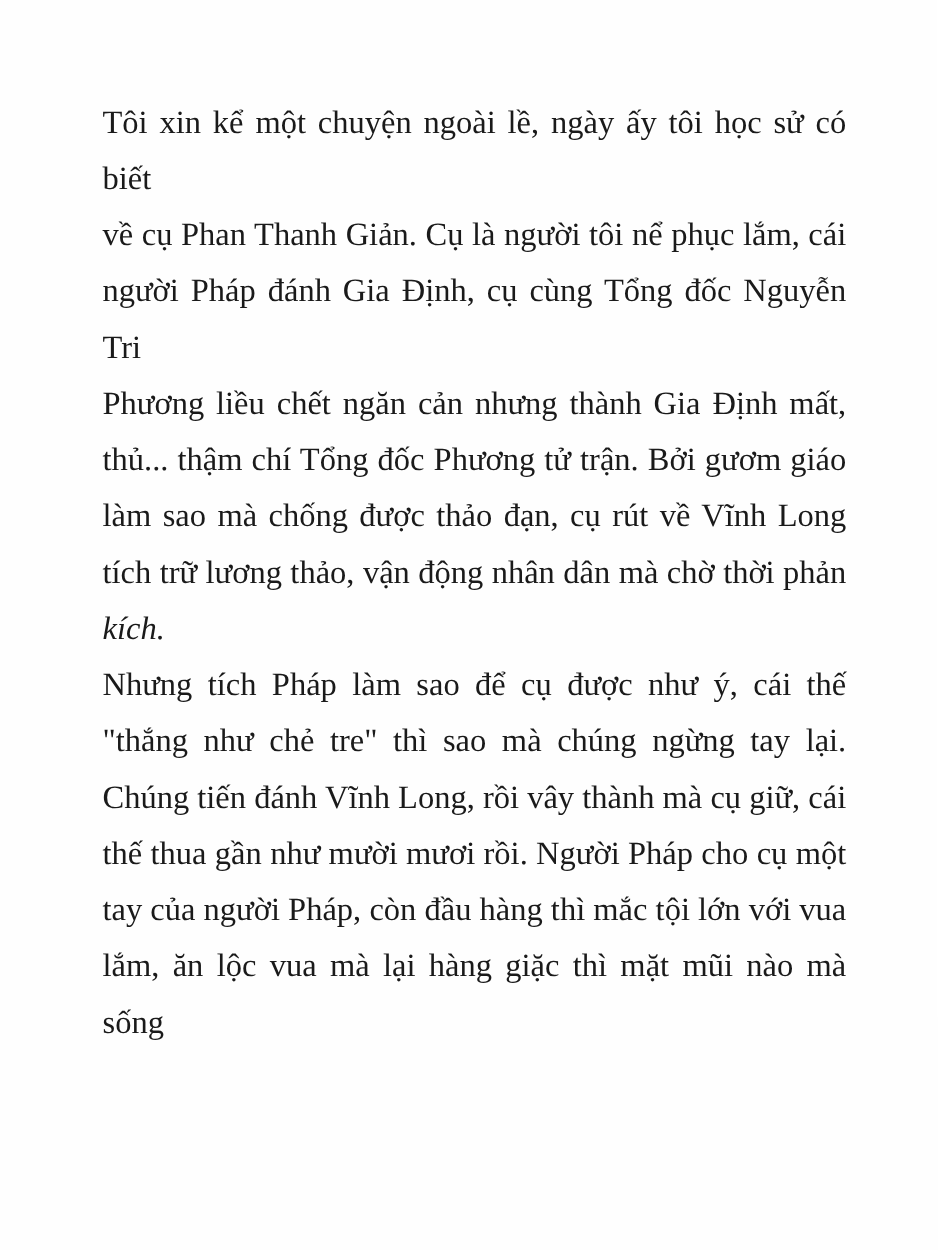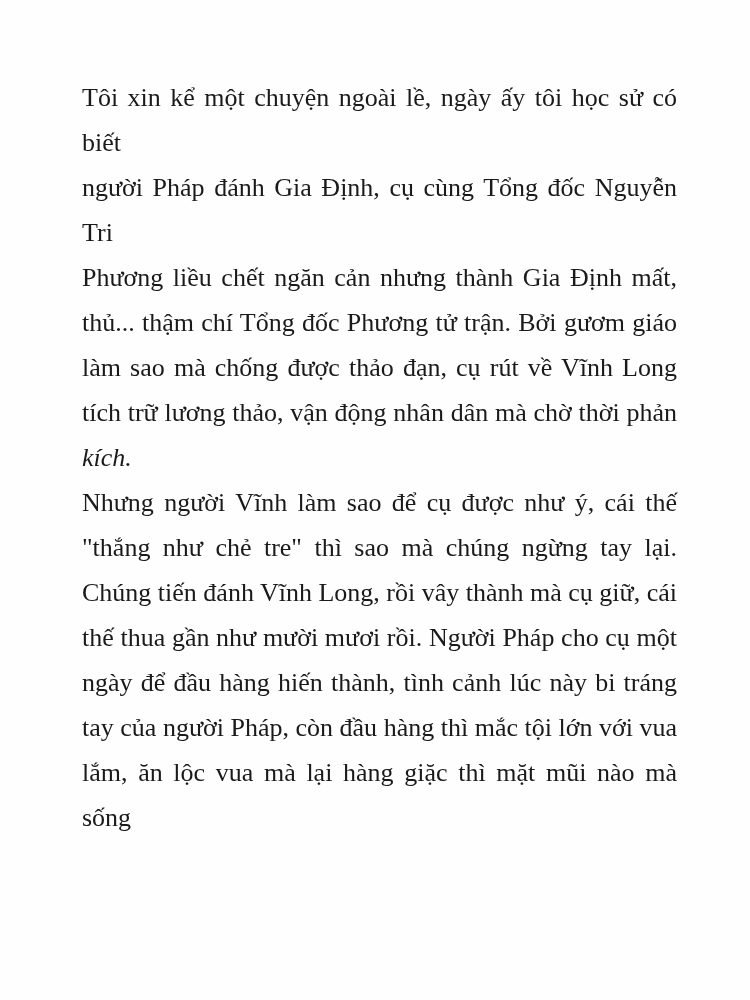--- a/index.html
+++ b/index.html
@@ -39,28 +39,28 @@
     text-align-last: left;
     font-style: italic;
   }
 </style>
 </head>
 <body>
 
 <div class="page">
   <div class="text-block">
     <div class="line">Tôi xin kể một chuyện ngoài lề, ngày ấy tôi học sử có biết</div>
+    <div class="line">về cụ Phan Thanh Giản. Cụ là người tôi nể phục lắm, cái</div>
     <div class="line">người Pháp đánh Gia Định, cụ cùng Tổng đốc Nguyễn Tri</div>
     <div class="line">Phương liều chết ngăn cản nhưng thành Gia Định mất,</div>
     <div class="line">thủ... thậm chí Tổng đốc Phương tử trận. Bởi gươm giáo</div>
     <div class="line">làm sao mà chống được thảo đạn, cụ rút về Vĩnh Long</div>
     <div class="line">tích trữ lương thảo, vận động nhân dân mà chờ thời phản</div>
     <div class="line para-end">kích.</div>
-    <div class="line">Nhưng người Vĩnh làm sao để cụ được như ý, cái thế</div>
+    <div class="line">Nhưng tích Pháp làm sao để cụ được như ý, cái thế</div>
     <div class="line">"thắng như chẻ tre" thì sao mà chúng ngừng tay lại.</div>
     <div class="line">Chúng tiến đánh Vĩnh Long, rồi vây thành mà cụ giữ, cái</div>
     <div class="line">thế thua gần như mười mươi rồi. Người Pháp cho cụ một</div>
-    <div class="line">ngày để đầu hàng hiến thành, tình cảnh lúc này bi tráng</div>
     <div class="line">tay của người Pháp, còn đầu hàng thì mắc tội lớn với vua</div>
     <div class="line">lắm, ăn lộc vua mà lại hàng giặc thì mặt mũi nào mà sống</div>
 
   </div>
 </div>
 
 </body></html>

